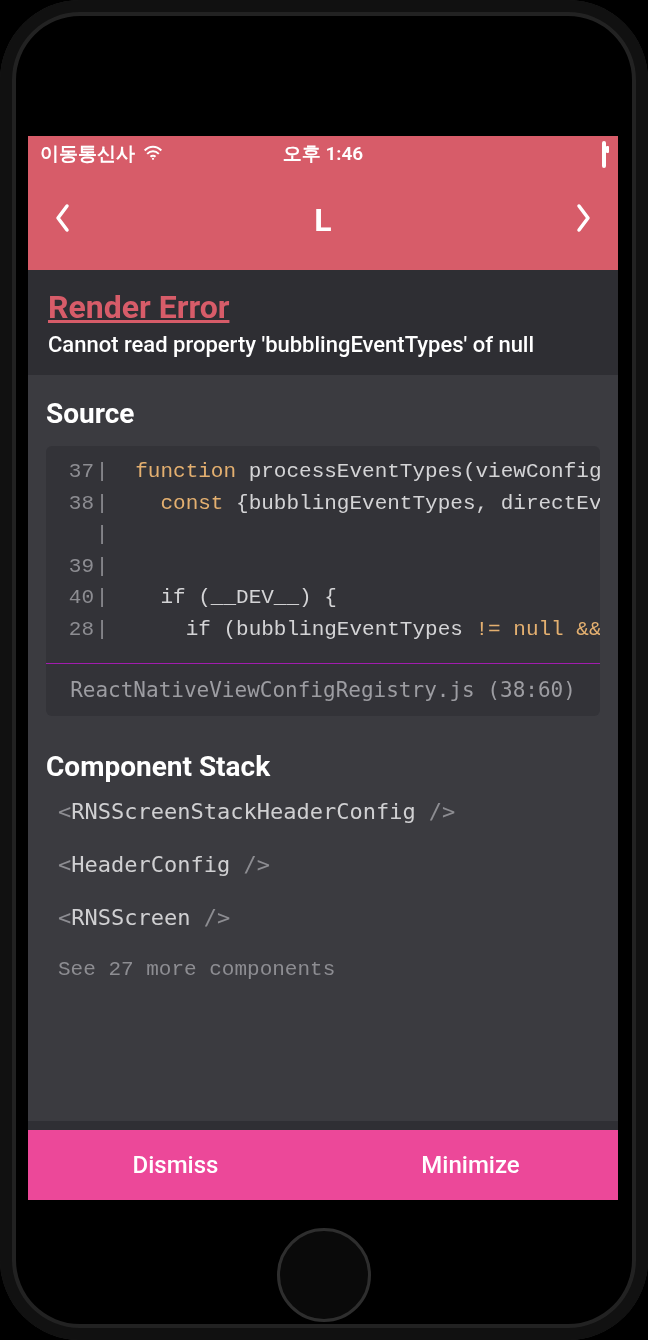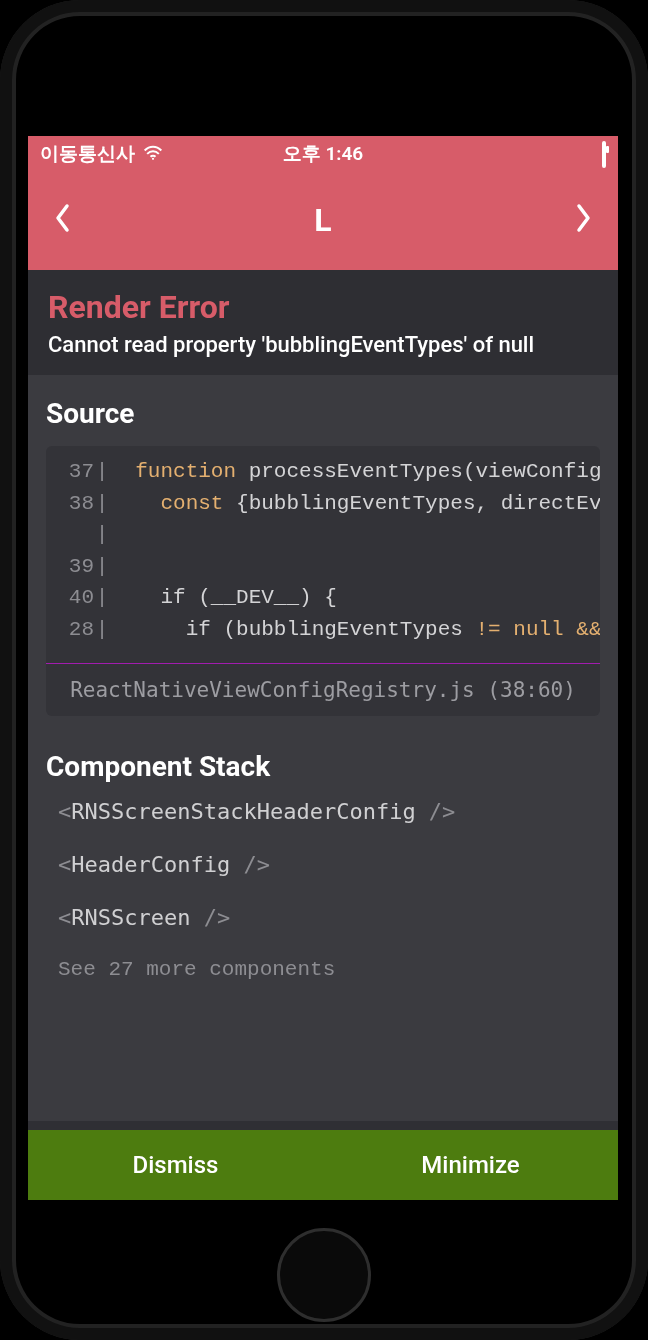--- a/index.html
+++ b/index.html
@@ -42,21 +42,21 @@
   .battery::after { content:""; position:absolute; right:-5px; top:3px; width:3px; height:7px; background:#fff; border-radius:1px; }
   .battery-fill { background:#fff; height:100%; width:90%; border-radius:1px; }
   .navrow {
     display:flex; align-items:center; justify-content:space-between;
     height: 100px; padding: 0 26px;
   }
   .chev { width: 18px; height: 30px; }
   .navtitle { font-size: 32px; font-weight:700; }
   
   .error-panel { background:#2e2e33; padding: 18px 20px 18px 20px; }
-  .error-title { color:#d75c69; font-size: 32px; font-weight:700; margin-bottom:6px; }
+  .error-title { color:#d75c69; font-size: 32px; font-weight:700; margin-bottom:6px;text-decoration:underline; }
   .error-msg { color:#fff; font-size: 22px; font-weight:500; }
   
   .body { background: #3b3b40; padding: 16px 18px 0 18px; height: calc(100% - 134px - 114px - 70px); overflow:hidden; }
   .section-title { color:#fff; font-size:28px; font-weight:700; margin: 6px 0 16px 0; }
   .codebox {
     background:#333338;
     border-radius:6px;
     overflow:hidden;
     margin-bottom: 34px;
   }
@@ -88,21 +88,21 @@
     color:#d0d0d2;
     font-size:22px;
     margin: 0 0 28px 12px;
   }
   .stack-entry .bracket { color:#8d8d92; }
   .see-more { color:#8d8d92; font-size:21px; margin-left:12px;font-family:Liberation Mono, monospace; }
   
   .bottombar {
     position:absolute; left:0; right:0; bottom:0;
     height: 70px;
-    background:#4d7c0f;
+    background:#ec4899;
     display:flex;
   }
   .bottombtn {
     flex:1;
     color:#fff;
     font-size:24px;
     font-weight:500;
     display:flex; align-items:center; justify-content:center;
     cursor:pointer;
   }

